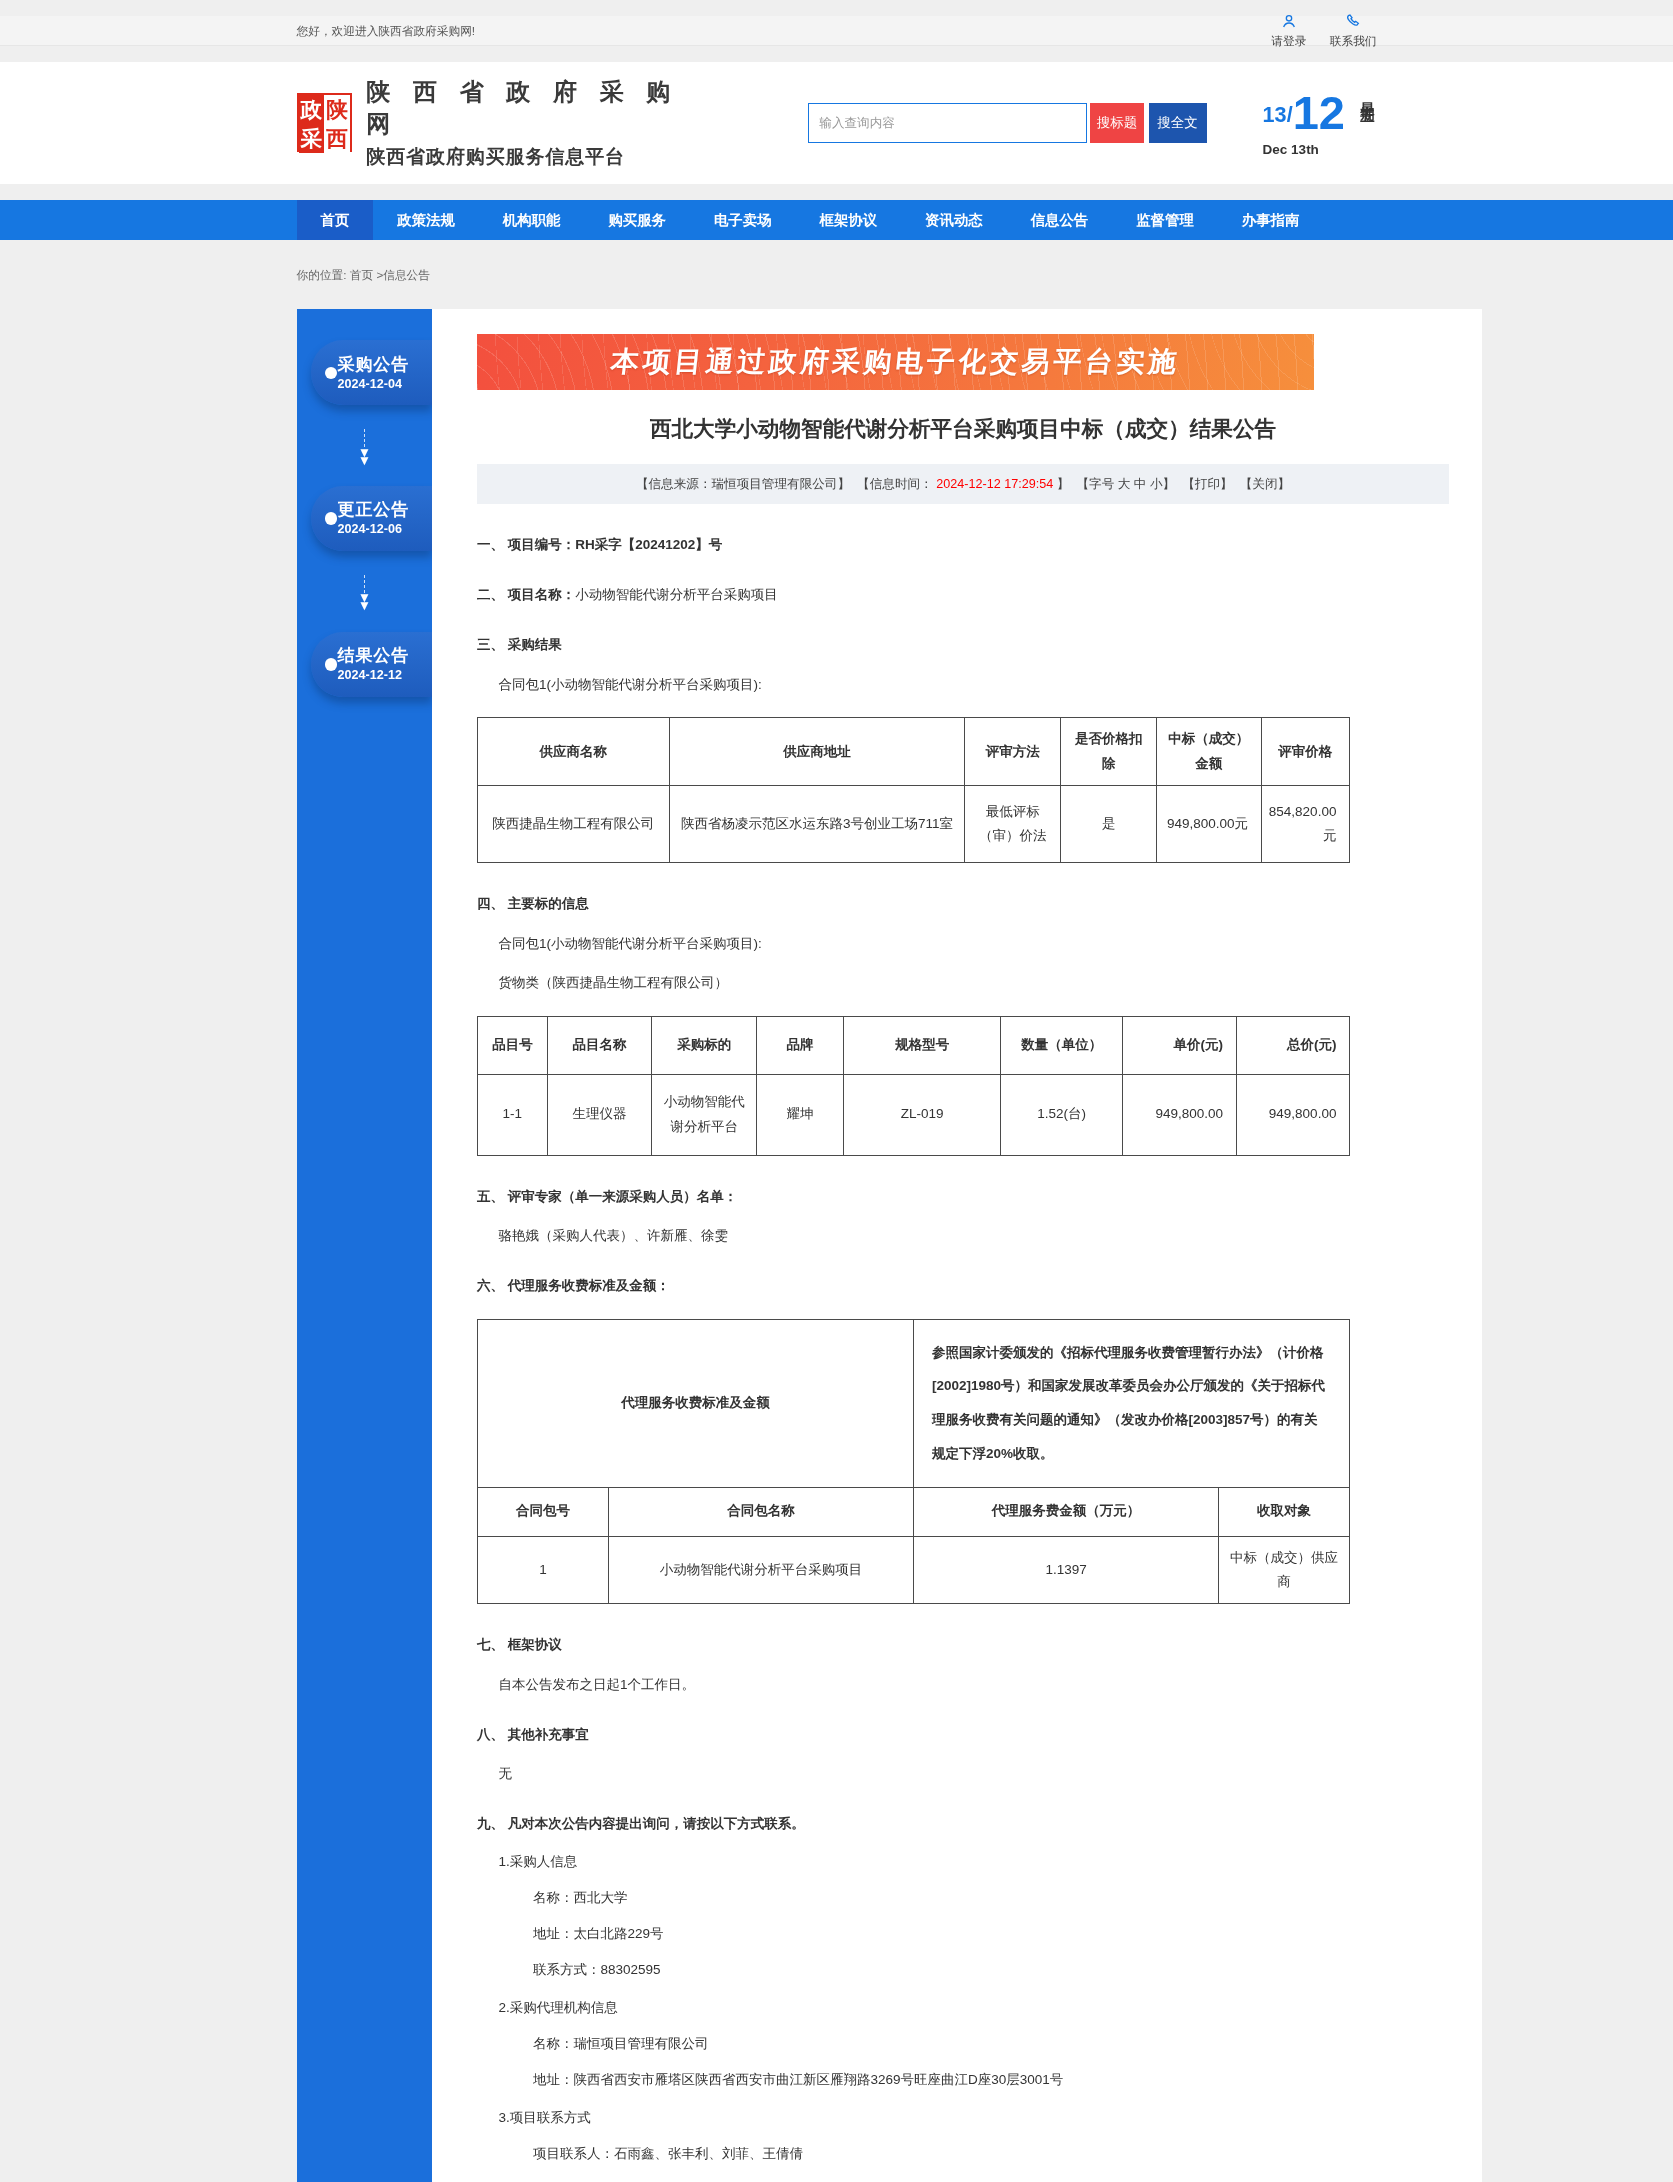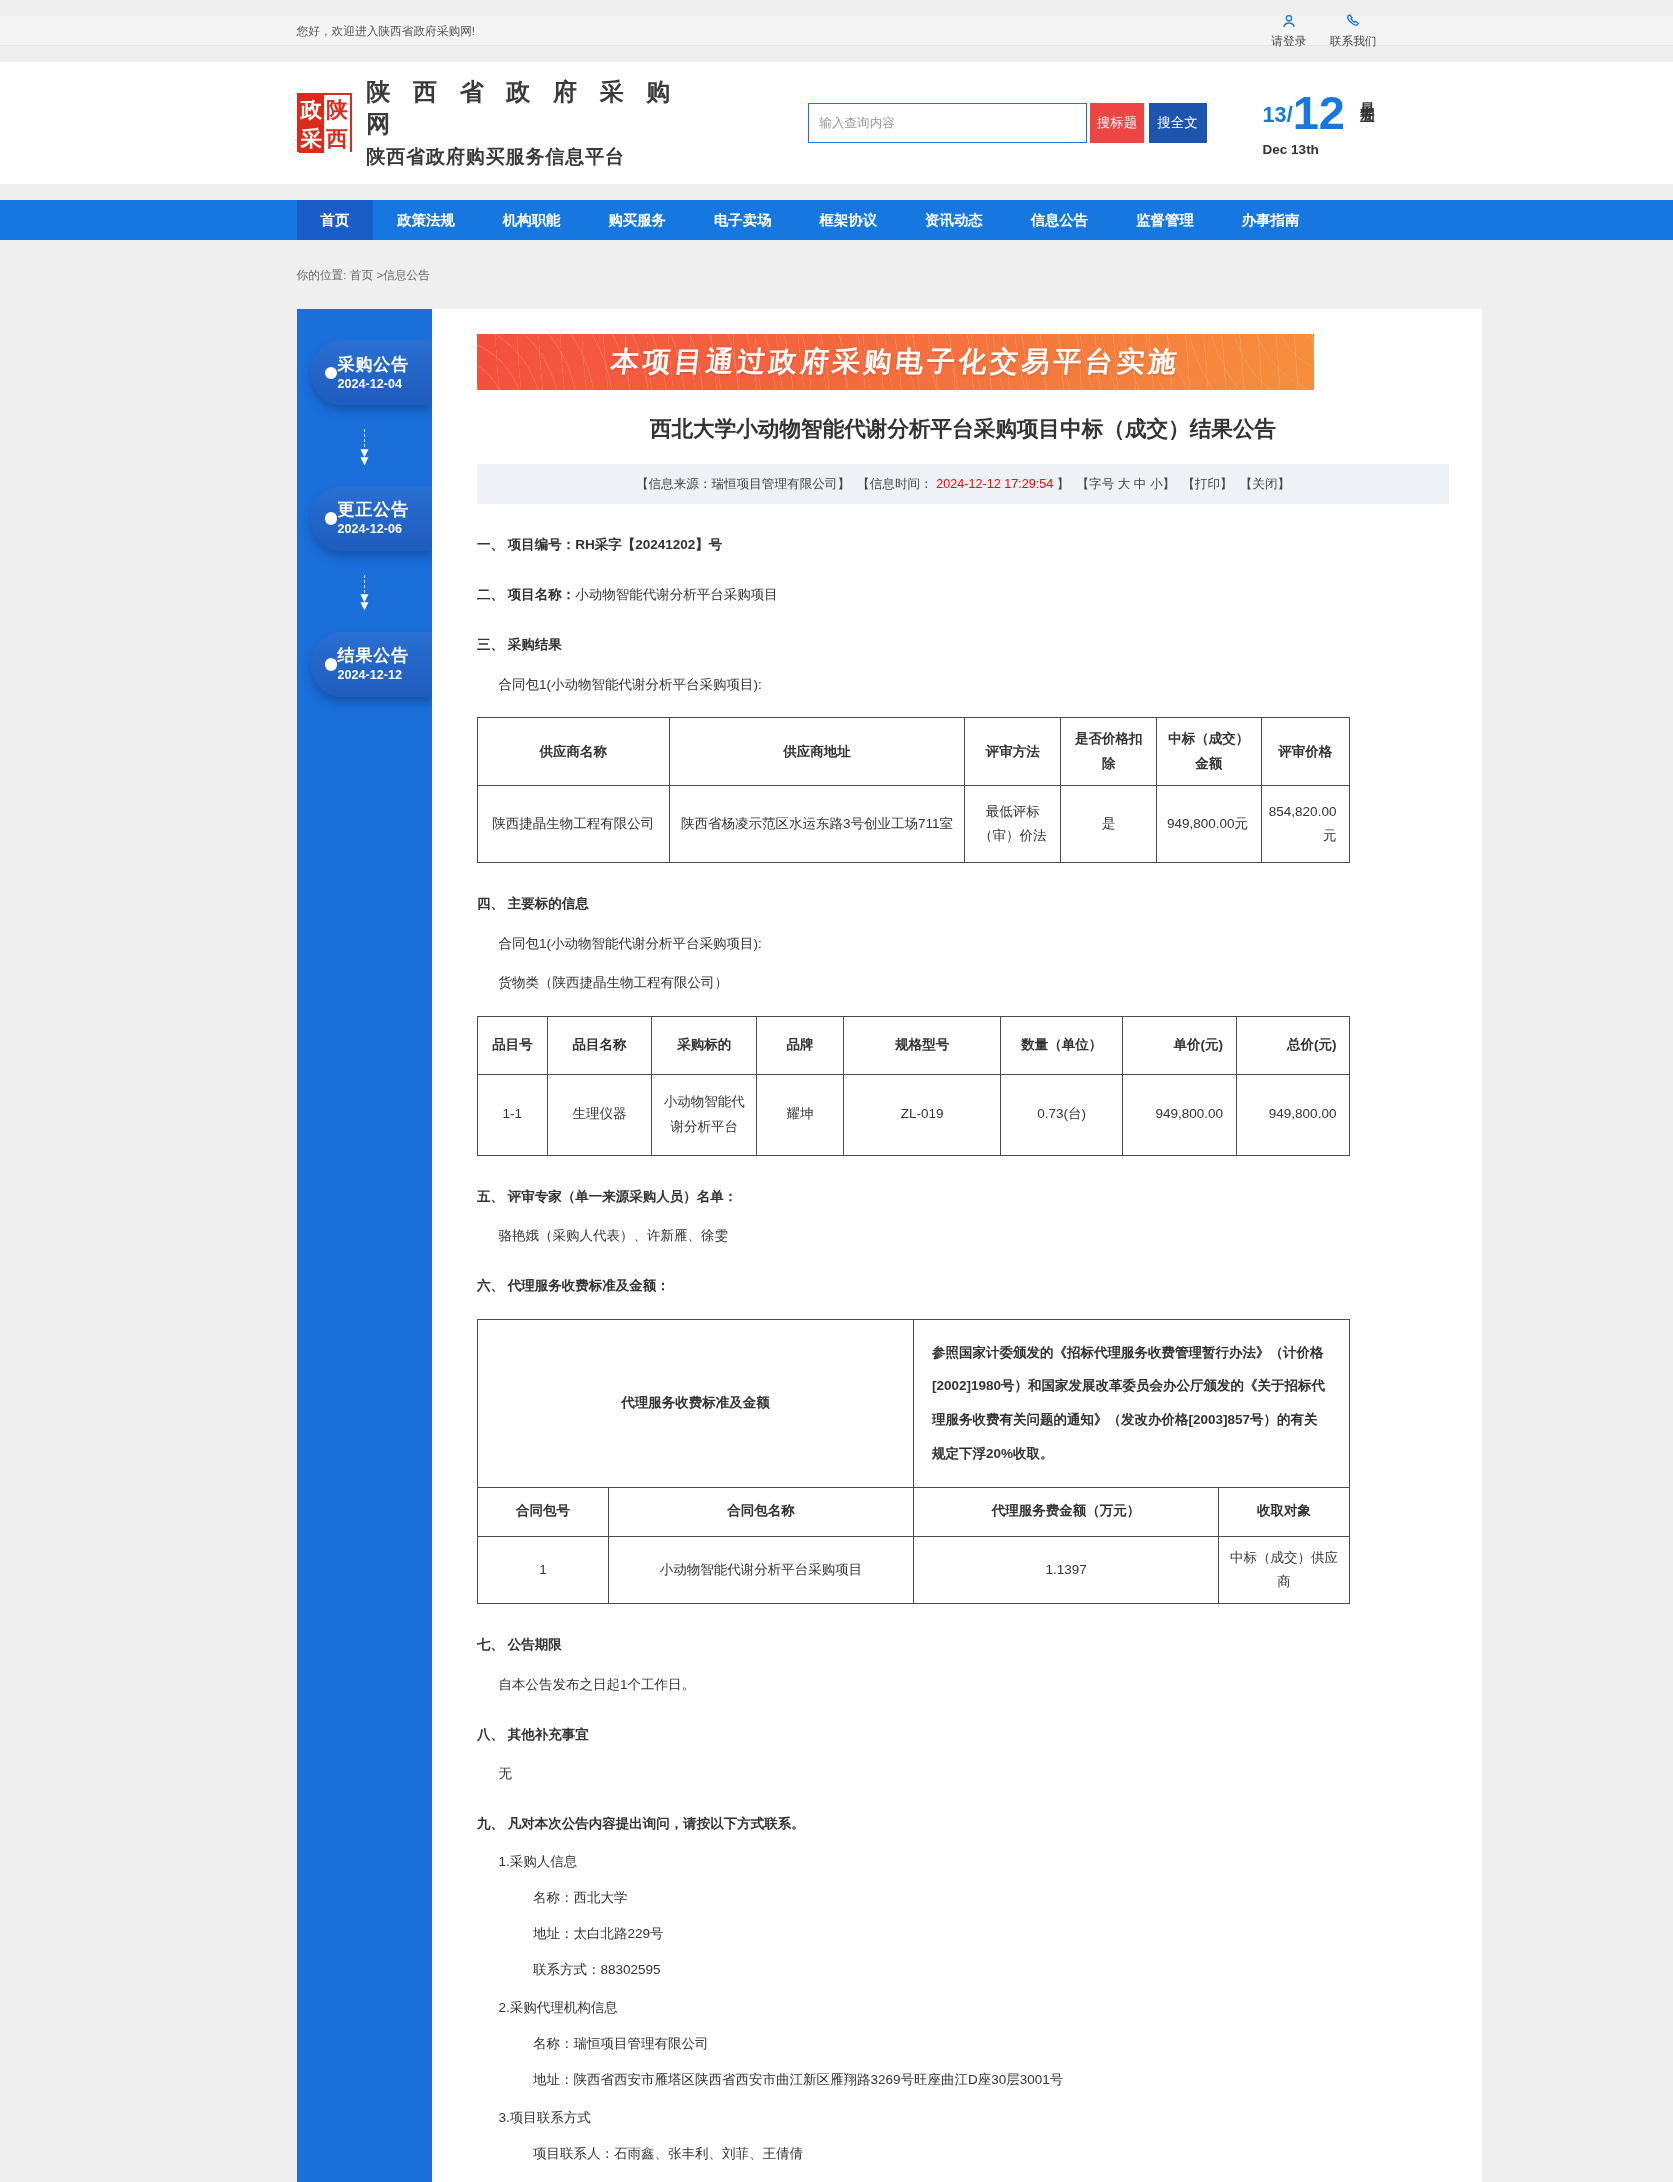--- a/index.html
+++ b/index.html
@@ -274,21 +274,21 @@
         <th style="width:14%">数量（单位）</th>
         <th class="t-right" style="width:13%">单价(元)</th>
         <th class="t-right" style="width:13%">总价(元)</th>
       </tr>
       <tr>
         <td>1-1</td>
         <td>生理仪器</td>
         <td>小动物智能代谢分析平台</td>
         <td>耀坤</td>
         <td>ZL-019</td>
-        <td>0.73(台)</td>
+        <td>1.52(台)</td>
         <td class="t-right">949,800.00</td>
         <td class="t-right">949,800.00</td>
       </tr>
     </tbody>
       </table>
 
     <div class="sec-h">五、 评审专家（单一来源采购人员）名单：</div>
     <div class="sec-p">骆艳娥（采购人代表）、许新雁、徐雯</div>
 
     <div class="sec-h">六、 代理服务收费标准及金额：</div>
@@ -307,21 +307,21 @@
       </tr>
       <tr>
         <td>1</td>
         <td>小动物智能代谢分析平台采购项目</td>
         <td>1.1397</td>
         <td>中标（成交）供应商</td>
       </tr>
     </tbody>
       </table>
 
-    <div class="sec-h">七、 公告期限</div>
+    <div class="sec-h">七、 框架协议</div>
     <div class="sec-p">自本公告发布之日起1个工作日。</div>
 
     <div class="sec-h">八、 其他补充事宜</div>
     <div class="sec-p">无</div>
 
     <div class="sec-h">九、 凡对本次公告内容提出询问，请按以下方式联系。</div>
 
     <div class="contact-group">
       <div class="contact-title">1.采购人信息</div>
       <div class="contact-line">名称：西北大学</div>

